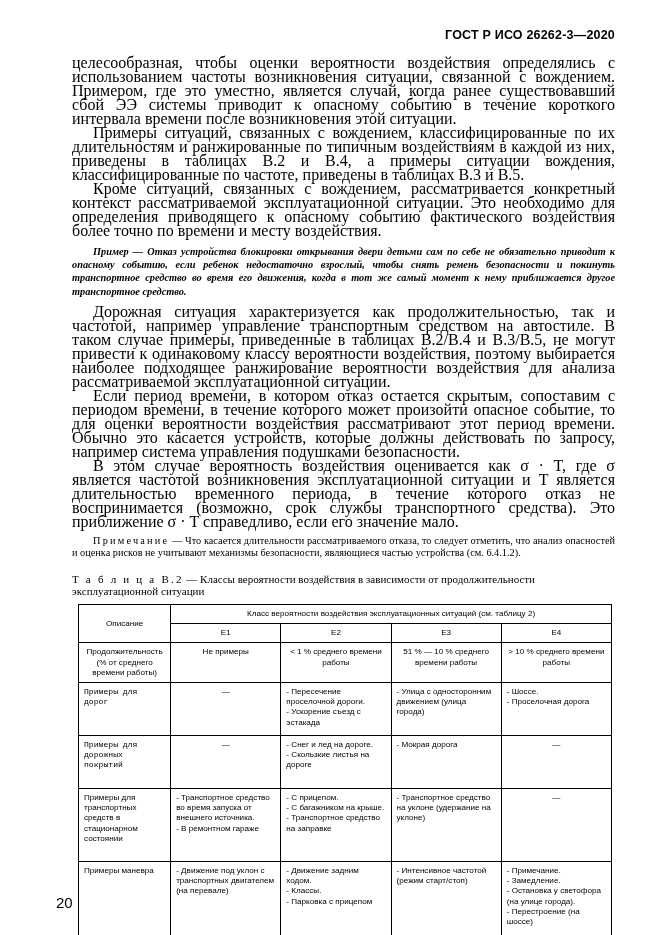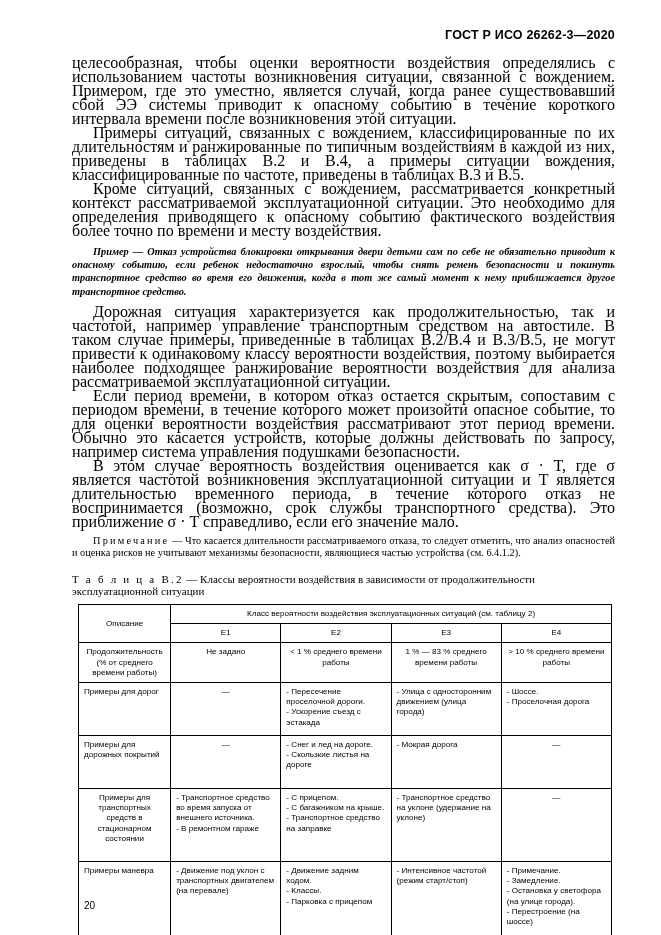--- a/index.html
+++ b/index.html
@@ -85,27 +85,27 @@
     text-align: center;
     padding: 5px 4px;
   }
   .dash { text-align: center; }
   .rowlabel {
     font-size: 8.1px;
     line-height: 10.2px;
   }
   .col-desc { width: 92px; }
   .col-e { width: 110px; }
-  td.tall { height: 44px; }
+  td.tall { height: 44px; font-family: Liberation Mono, monospace; }
   .page-number {
     position: absolute;
-    left: 84px;
+    left: 56px;
     bottom: 24px;
     font-family: "Liberation Sans", sans-serif;
-    font-size: 10px;
+    font-size: 15px;
   }
 </style>
 </head>
 <body>
 
 <div class="page">
 
   <div class="doc-header">ГОСТ Р ИСО 26262-3—2020</div>
 
   <p class="para noindent">целесообразная, чтобы оценки вероятности воздействия определялись с использованием частоты возникновения ситуации, связанной с вождением. Примером, где это уместно, является случай, когда ранее существовавший сбой ЭЭ системы приводит к опасному событию в течение короткого интервала времени после возникновения этой ситуации.</p>
@@ -144,23 +144,23 @@
       <tr>
         <td class="ctr">E1</td>
         <td class="ctr">E2</td>
         <td class="ctr">E3</td>
         <td class="ctr">E4</td>
       </tr>
     </thead>
     <tbody>
       <tr>
         <td class="ctr rowlabel">Продолжительность (% от среднего времени работы)</td>
-        <td class="ctr">Не задано</td>
+        <td class="ctr">Не примеры</td>
         <td class="ctr">&lt; 1 % среднего времени работы</td>
-        <td class="ctr">1 % — 83 % среднего времени работы</td>
+        <td class="ctr">51 % — 10 % среднего времени работы</td>
         <td class="ctr">&gt; 10 % среднего времени работы</td>
       </tr>
       <tr>
         <td class="rowlabel tall">Примеры для дорог</td>
         <td class="dash">—</td>
         <td>
             <div>- Пересечение проселочной дороги.</div>
             <div>- Ускорение съезд с эстакада</div>
           </td>
         <td>- Улица с односторонним движением (улица города)</td>
@@ -173,21 +173,21 @@
         <td class="rowlabel tall">Примеры для дорожных покрытий</td>
         <td class="dash">—</td>
         <td>
             <div>- Снег и лед на дороге.</div>
             <div>- Скользкие листья на дороге</div>
           </td>
         <td>- Мокрая дорога</td>
         <td class="dash">—</td>
       </tr>
       <tr>
-        <td class="rowlabel" style="height:64px;text-align:center;">Примеры для транспортных средств в стационарном состоянии</td>
+        <td class="rowlabel" style="height:64px;">Примеры для транспортных средств в стационарном состоянии</td>
         <td>
             <div>- Транспортное средство во время запуска от внешнего источника.</div>
             <div>- В ремонтном гараже</div>
           </td>
         <td>
             <div>- С прицепом.</div>
             <div>- С багажником на крыше.</div>
             <div>- Транспортное средство на заправке</div>
           </td>
         <td>- Транспортное средство на уклоне (удержание на уклоне)</td>

